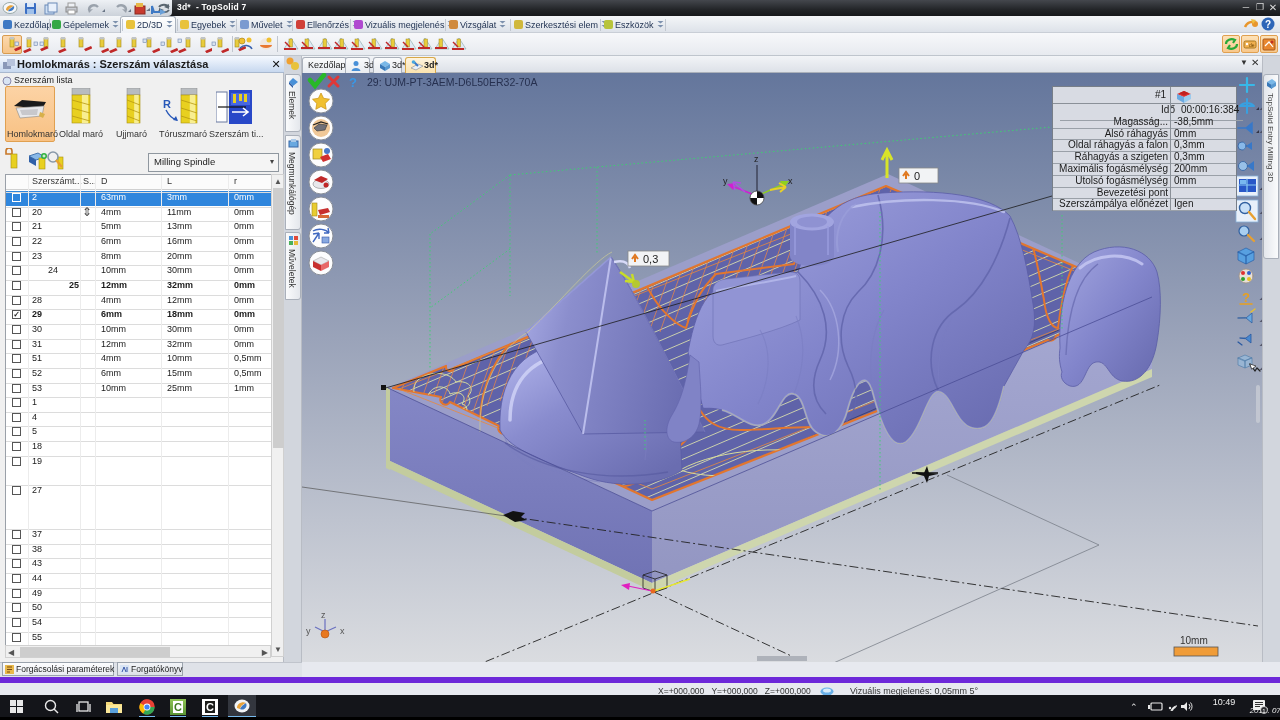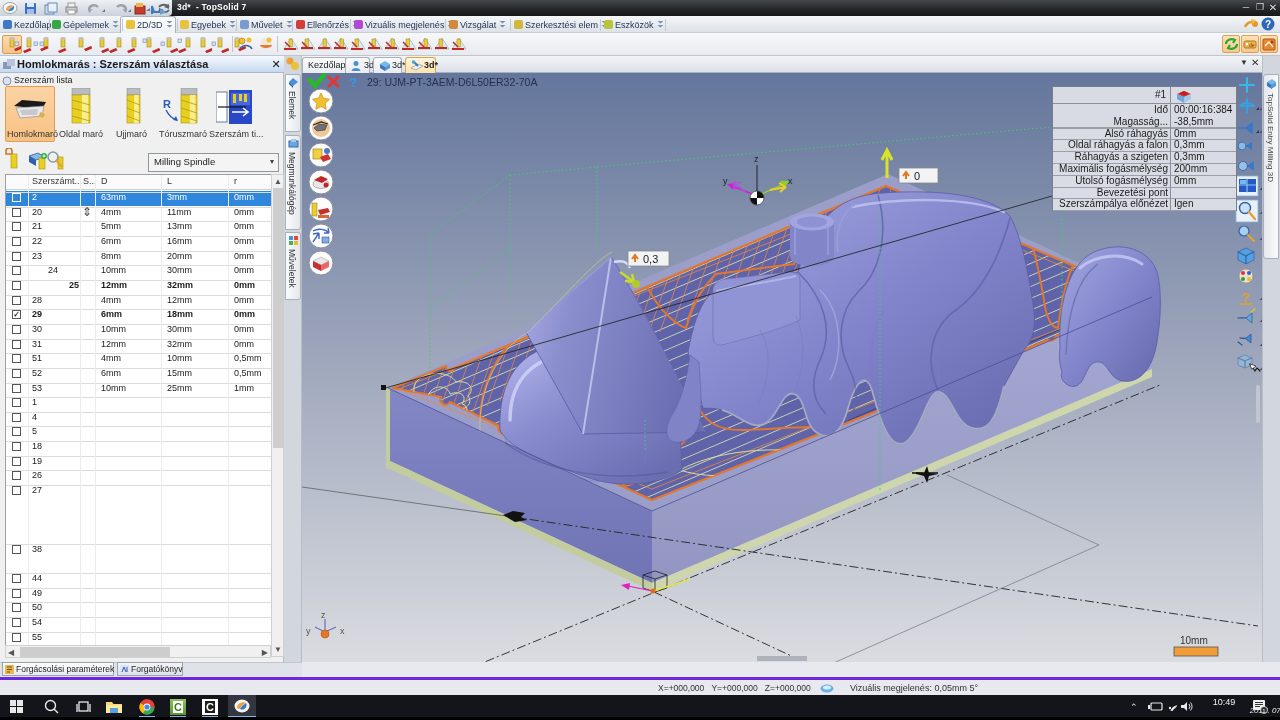--- a/index.html
+++ b/index.html
@@ -532,39 +532,47 @@
         <div style="position:absolute;left:0;right:0;bottom:0;height:1px;background:#dcdcdc;"></div>
       </div>
 <div class="trow" style="top:279.7px;height:14.65px;">
         <span class="cb" style=""></span>
         <div style="left:26px;">19</div>
         <div style="left:95px;"></div>
         <div style="left:161px;"></div>
         <div style="left:228px;"></div>
         <div style="position:absolute;left:0;right:0;bottom:0;height:1px;background:#dcdcdc;"></div>
       </div>
-<div class="trow" style="top:294.4px;height:14.65px;">
-        <span class="cb" style=""></span>
-        <div style="left:26px;">26</div>
-        <div style="left:95px;"></div>
-        <div style="left:161px;"></div>
-        <div style="left:228px;"></div>
-        <div style="position:absolute;left:0;right:0;bottom:0;height:1px;background:#dcdcdc;"></div>
-      </div>
 <div class="trow" style="top:309.0px;height:14.65px;">
         <span class="cb" style=""></span>
         <div style="left:26px;">27</div>
         <div style="left:95px;"></div>
         <div style="left:161px;"></div>
         <div style="left:228px;"></div>
         <div style="position:absolute;left:0;right:0;bottom:0;height:1px;background:#dcdcdc;"></div>
       </div>
+<div class="trow" style="top:352.9px;height:14.65px;">
+        <span class="cb" style=""></span>
+        <div style="left:26px;">37</div>
+        <div style="left:95px;"></div>
+        <div style="left:161px;"></div>
+        <div style="left:228px;"></div>
+        <div style="position:absolute;left:0;right:0;bottom:0;height:1px;background:#dcdcdc;"></div>
+      </div>
 <div class="trow" style="top:367.6px;height:14.65px;">
         <span class="cb" style=""></span>
         <div style="left:26px;">38</div>
+        <div style="left:95px;"></div>
+        <div style="left:161px;"></div>
+        <div style="left:228px;"></div>
+        <div style="position:absolute;left:0;right:0;bottom:0;height:1px;background:#dcdcdc;"></div>
+      </div>
+<div class="trow" style="top:382.2px;height:14.65px;">
+        <span class="cb" style=""></span>
+        <div style="left:26px;">43</div>
         <div style="left:95px;"></div>
         <div style="left:161px;"></div>
         <div style="left:228px;"></div>
         <div style="position:absolute;left:0;right:0;bottom:0;height:1px;background:#dcdcdc;"></div>
       </div>
 <div class="trow" style="top:396.9px;height:14.65px;">
         <span class="cb" style=""></span>
         <div style="left:26px;">44</div>
         <div style="left:95px;"></div>
         <div style="left:161px;"></div>
@@ -959,21 +967,21 @@
 <div class="abs" style="left:1052px;top:86px;width:185px;height:125px;background:rgba(222,224,231,0.95);border:1px solid #777e88;font-size:10px;color:#1a1a1a;">
 <div style="position:absolute;left:0;top:0;width:100%;height:17px;border-bottom:1px solid #8a9098;">
         <span style="position:absolute;right:70px;top:2px;">#1</span>
         <svg style="position:absolute;left:121px;top:2px" width="20" height="14">
           <path d="M3 5 L10 2 L17 5 L10 8 Z" fill="#e03030"></path>
           <path d="M5 4.2 L10 2 L15 4.2 L10 6.5 Z" fill="#c02020"></path>
           <path d="M3 5 L3 10 L10 14 L10 8 Z" fill="#58a0e0" opacity="0.85"></path>
           <path d="M17 5 L17 10 L10 14 L10 8 Z" fill="#90c8f0" opacity="0.85"></path>
         </svg>
       </div>
-<div style="position:absolute;left:0;top:18px;width:100%;height:23px;border-bottom:1px solid #9aa0a8;">
+<div style="position:absolute;left:7px;top:18px;width:100%;height:16px;border-bottom:1px solid #9aa0a8;">
         <span style="position:absolute;right:68px;top:-1px;white-space:nowrap;">Idő</span>
         <span style="position:absolute;left:121px;top:-1px;white-space:nowrap;">00:00:16:384</span>
       </div>
 <div style="position:absolute;left:0;top:29.8px;width:100%;height:11.8px;border-bottom:1px solid #9aa0a8;">
         <span style="position:absolute;right:68px;top:-1px;white-space:nowrap;">Magasság...</span>
         <span style="position:absolute;left:121px;top:-1px;white-space:nowrap;">-38,5mm</span>
       </div>
 <div style="position:absolute;left:0;top:41.6px;width:100%;height:11.8px;border-bottom:1px solid #9aa0a8;">
         <span style="position:absolute;right:68px;top:-1px;white-space:nowrap;">Alsó ráhagyás</span>
         <span style="position:absolute;left:121px;top:-1px;white-space:nowrap;">0mm</span>
@@ -998,21 +1006,21 @@
         <span style="position:absolute;right:68px;top:-1px;white-space:nowrap;">Bevezetési pont</span>
         <span style="position:absolute;left:121px;top:-1px;white-space:nowrap;"></span>
       </div>
 <div style="position:absolute;left:0;top:112.39999999999999px;width:100%;height:11.8px;border-bottom:1px solid #9aa0a8;">
         <span style="position:absolute;right:68px;top:-1px;white-space:nowrap;">Szerszámpálya előnézet</span>
         <span style="position:absolute;left:121px;top:-1px;white-space:nowrap;">Igen</span>
       </div>
 <div style="position:absolute;left:117px;top:0;width:1px;height:100%;background:#8a9098;"></div>
 </div>
 <div class="abs" style="left:302px;top:662px;width:978px;height:15px;background:#e7e9ef;"></div>
-<div class="abs" style="left:0px;top:677px;width:1280px;height:18px;background:#e7e9ef;border-top:3px solid #6d28d9;">
+<div class="abs" style="left:0px;top:677px;width:1280px;height:18px;background:#e7e9ef;border-top:6px solid #6d28d9;">
       <span style="position:absolute;left:658px;top:3px;font-size:8.5px;color:#333;">X=+000,000&nbsp;&nbsp;&nbsp;Y=+000,000&nbsp;&nbsp;&nbsp;Z=+000,000</span>
       <svg style="position:absolute;left:820px;top:4px" width="14" height="9">
         <ellipse cx="7" cy="4.5" rx="6.5" ry="4" fill="#6ab0e8"></ellipse>
         <ellipse cx="7" cy="3.5" rx="4" ry="2" fill="#d8ecfa"></ellipse>
       </svg>
       <span style="position:absolute;left:850px;top:3px;font-size:9px;color:#333;">Vizuális megjelenés: 0,05mm 5°</span>
     </div>
 <div class="abs" style="left:0;top:695px;width:1280px;height:22px;background:#14151a;"></div>
 <div class="abs" style="left:0;top:717px;width:1280px;height:3px;background:#000;"></div>
 <svg class="abs" style="left:10px;top:700px" width="13" height="13">

